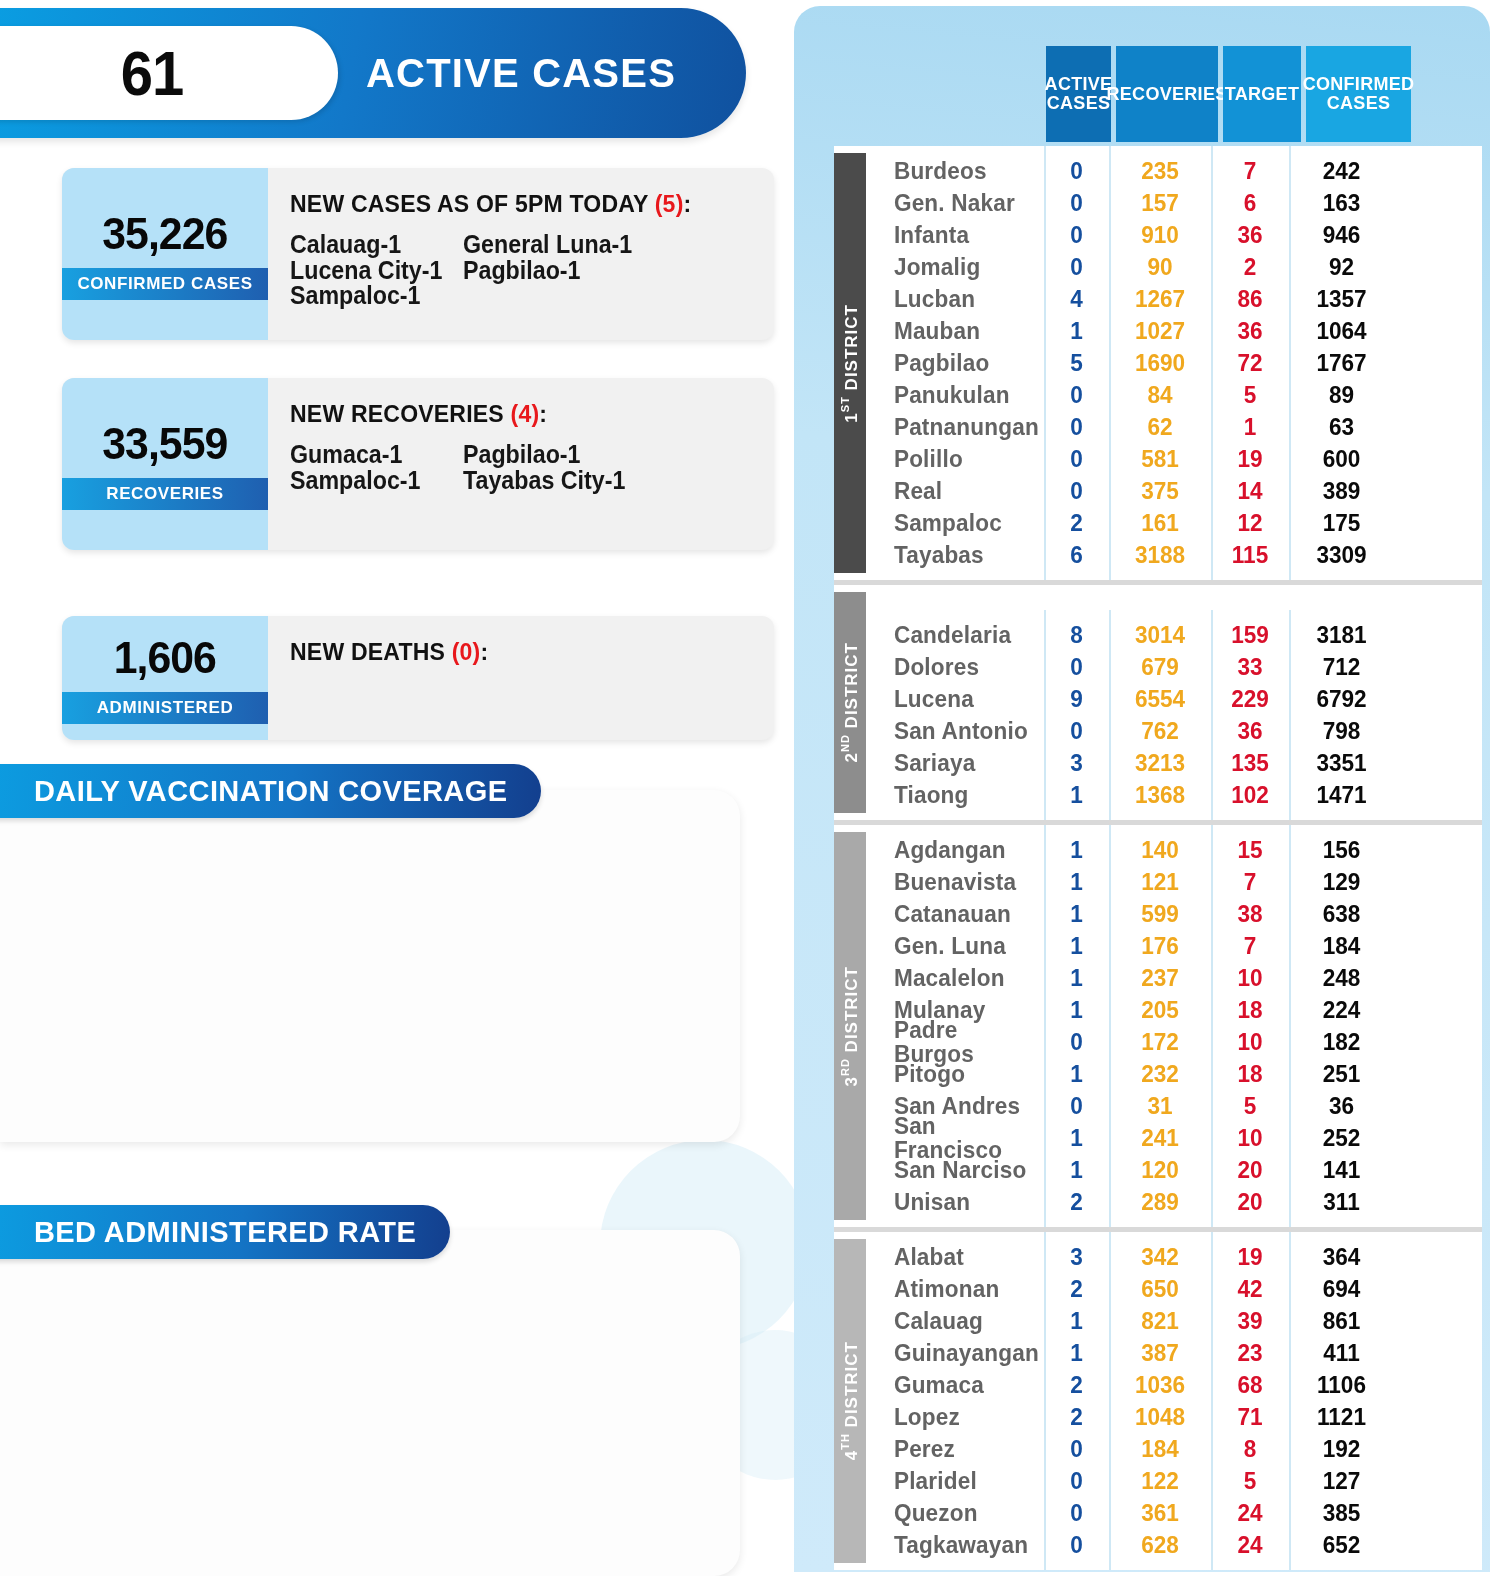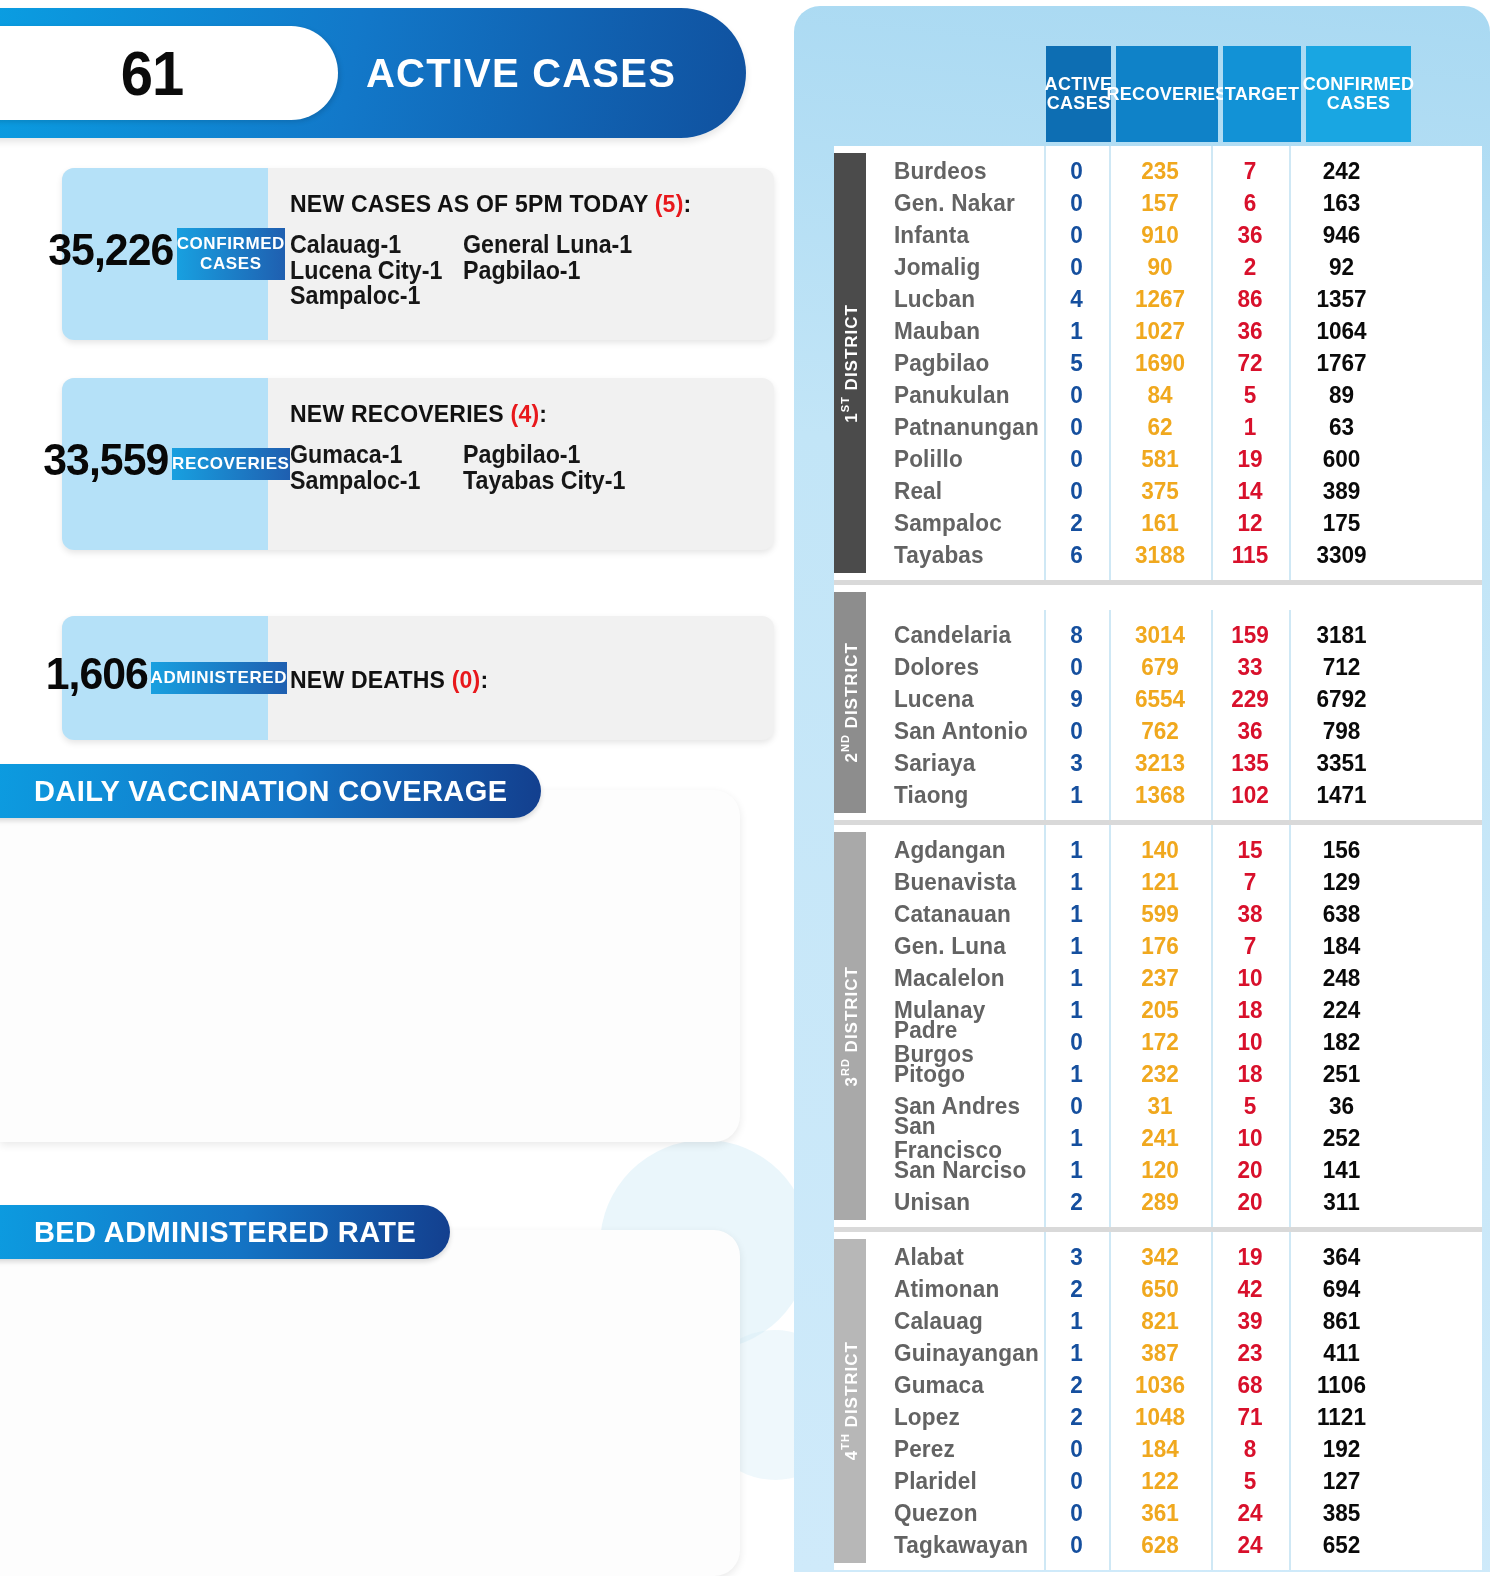--- a/index.html
+++ b/index.html
@@ -44,21 +44,21 @@
 
   
   .stat-card {
     position: absolute; left: 62px; width: 712px;
     background: #f1f1f1; border-radius: 12px;
     box-shadow: 0 3px 6px rgba(0,0,0,.10);
     display: flex;
   }
   .stat-left {
     width: 206px; background: #b5e1f8; border-radius: 12px 0 0 12px;
-    display: flex; flex-direction: row; align-items: center; justify-content: center;
+    display: flex; flex-direction: column; align-items: center; justify-content: center;
     flex: 0 0 206px; position: relative;
   }
   .stat-num {
     font-size: 45px; font-weight: 800; color: #080808; letter-spacing: -1px;
     transform: scaleX(.95); margin-bottom: 8px;
   }
   .stat-tag {
     width: 206px; padding: 6px 0; text-align: center;
     background: linear-gradient(90deg, #18a0e0 0%, #1f5fb0 100%);
     color: #fff; font-size: 17px; font-weight: 800; letter-spacing: .6px;
@@ -226,21 +226,21 @@
           <span>Tayabas City-1</span>
         </div>
       </div>
     </div>
 
     <div class="stat-card" style="top:616px;height:124px;">
       <div class="stat-left">
         <div class="stat-num">1,606</div>
         <div class="stat-tag">ADMINISTERED</div>
       </div>
-      <div class="stat-body" style="display:flex;align-items:center;">
+      <div class="stat-body" style="display:flex;">
         <div class="stat-head">
           <span>NEW DEATHS</span>
           <span class="cnt">(0)</span><span>:</span>
         </div>
       </div>
     </div>
 
     <div class="sec-card" style="top:790px;width:740px;height:352px;"></div>
     <div class="sec-pill" style="top:764px;">
       <span>DAILY VACCINATION COVERAGE</span>

